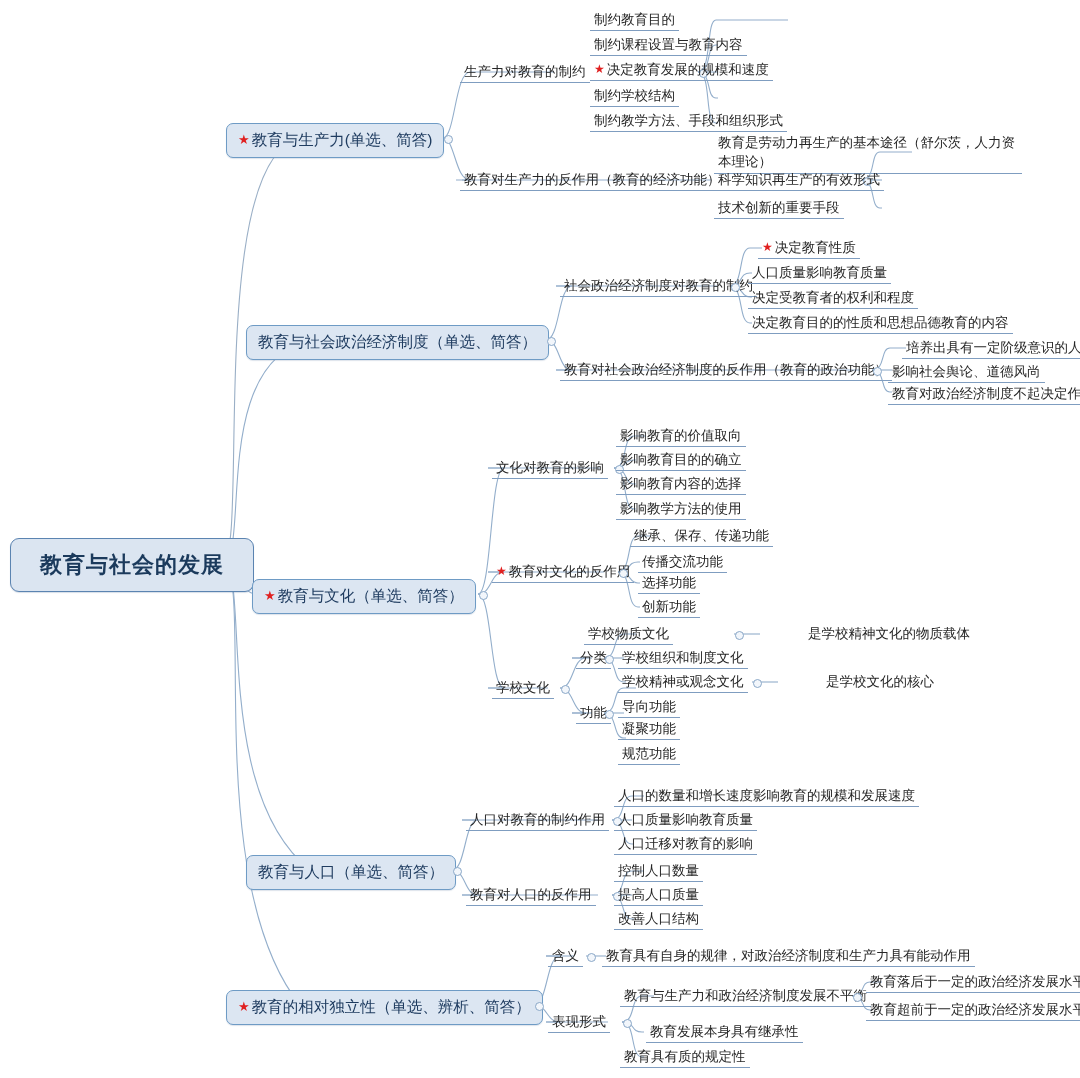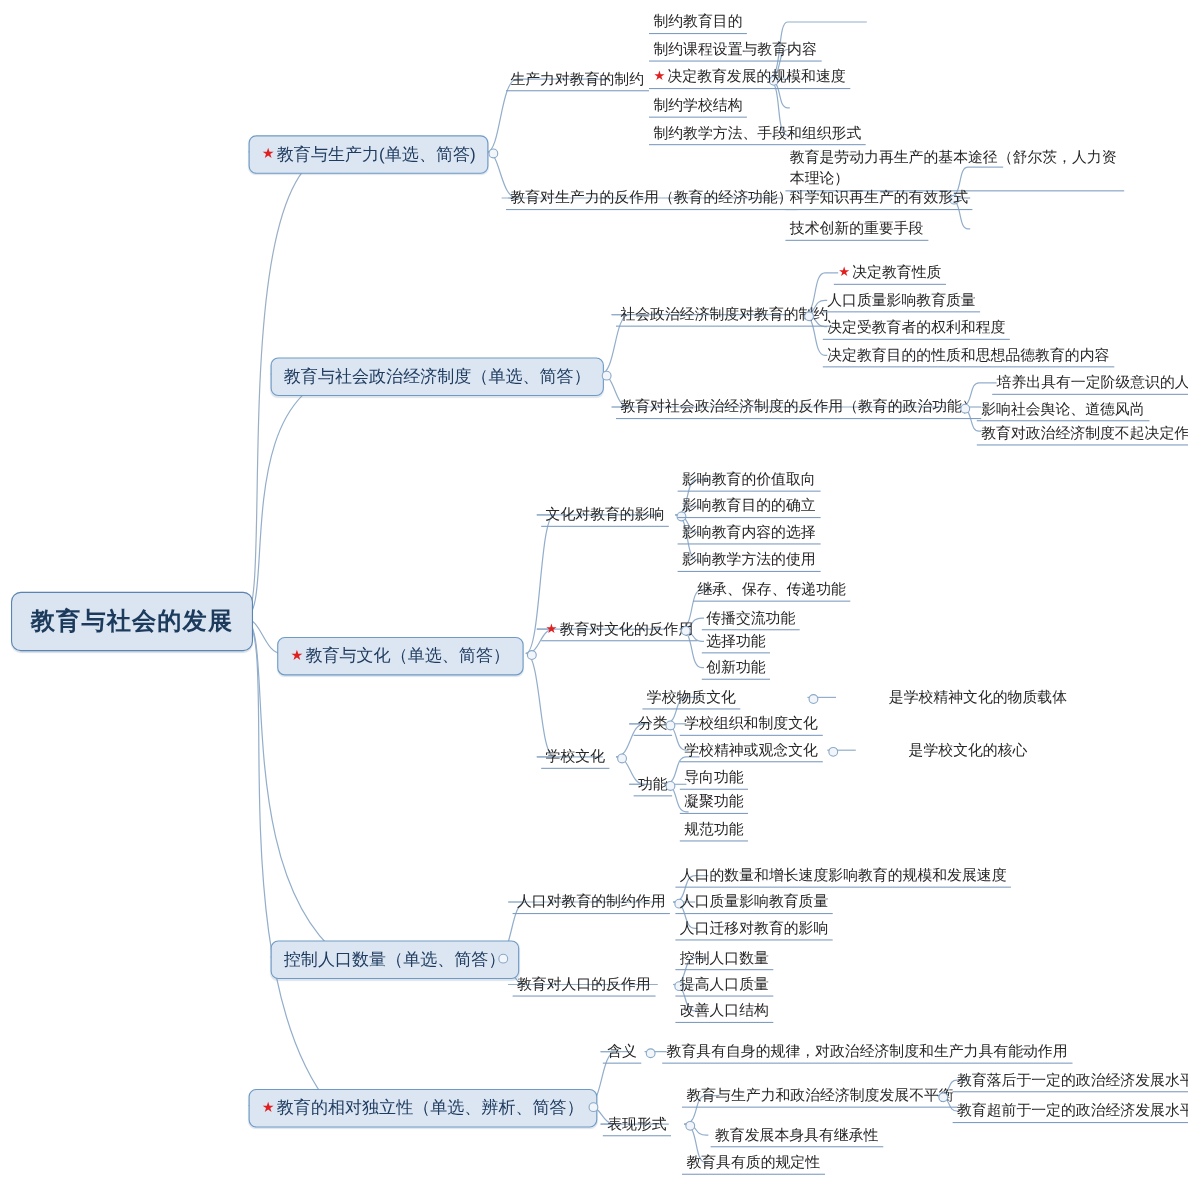--- a/index.html
+++ b/index.html
@@ -10,21 +10,21 @@
   }
   #canvas{position:absolute;inset:0;width:1080px;height:1078px;}
   #links{position:absolute;left:0;top:0;width:1080px;height:1078px;pointer-events:none;}
 
   .node{position:absolute;white-space:nowrap;}
 
   
   .root{
     background:#dbe5f1;border:1.6px solid #5b84b1;border-radius:9px;
     font-size:22px;font-weight:bold;color:#1b3a5c;
-    padding:11px 17px;letter-spacing:1px;
+    padding:11px 29px;letter-spacing:1px;
     box-shadow:0 1px 1px rgba(90,120,160,.25);
   }
   
   .l1{
     background:#dce6f2;border:1.3px solid #6e9bc5;border-radius:7px;
     font-size:15.5px;color:#1f3c60;padding:6px 11px;
     box-shadow:0 1px 1px rgba(90,120,160,.2);
   }
   
   .tx{
@@ -214,21 +214,21 @@
   <div class="node tx" style="left:618px;top:672px;">学校精神或观念文化</div>
   <div class="dot" style="left:753px;top:679px;"></div>
 
   <div class="node tx nb" style="left:756px;top:624px;">是学校精神文化的物质载体</div>
   <div class="node tx nb" style="left:774px;top:672px;">是学校文化的核心</div>
 
   <div class="node tx" style="left:618px;top:697px;">导向功能</div>
   <div class="node tx" style="left:618px;top:719px;">凝聚功能</div>
   <div class="node tx" style="left:618px;top:744px;">规范功能</div>
 
-  <div class="node l1" style="left:246px;top:855px;">控制人口数量（单选、简答）</div>
+  <div class="node l1" style="left:246px;top:855px;">教育与人口（单选、简答）</div>
   <div class="dot" style="left:453px;top:867px;"></div>
 
   <div class="node tx" style="left:466px;top:810px;">人口对教育的制约作用</div>
   <div class="dot" style="left:613px;top:817px;"></div>
   <div class="node tx" style="left:466px;top:885px;">教育对人口的反作用</div>
   <div class="dot" style="left:613px;top:892px;"></div>
 
   <div class="node tx" style="left:614px;top:786px;">人口的数量和增长速度影响教育的规模和发展速度</div>
   <div class="node tx" style="left:614px;top:810px;">人口质量影响教育质量</div>
   <div class="node tx" style="left:614px;top:834px;">人口迁移对教育的影响</div>

